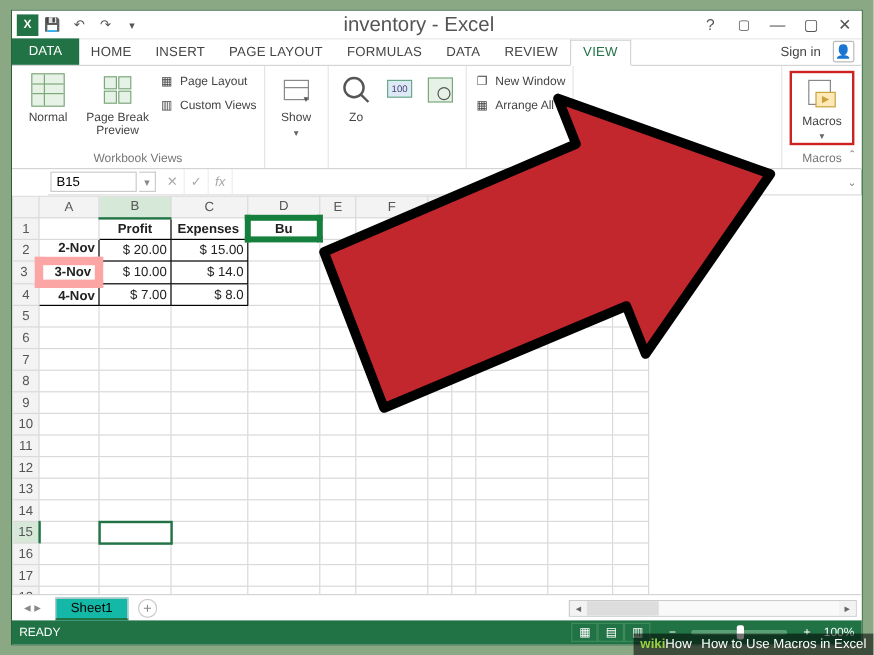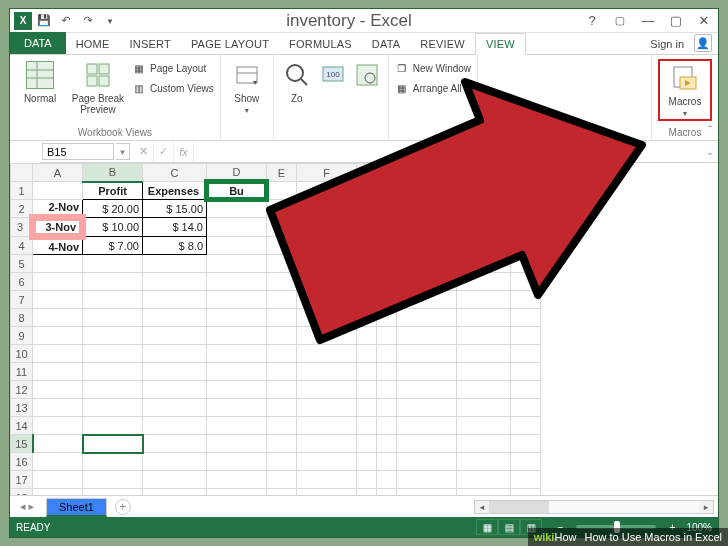--- a/index.html
+++ b/index.html
@@ -46,21 +46,21 @@
   table.sheet th, table.sheet td { border: 1px solid #d9d9d9; height: 18px; padding: 0 3px; background:#fff; }
   table.sheet th { background: #f3f3f3; font-weight: normal; color: #555; text-align: center; }
   th.rowhdr { width: 22px; }
   th.colhdr { width: 60px; }
   th.colhdr.sel { background: #d6e9d8; border-bottom:2px solid #217346; }
   th.rowhdr.sel { background: #d6e9d8; border-right:2px solid #217346; }
   td.sel { outline: 2px solid #217346; outline-offset:-1px; }
   
   .sheettabs { height: 22px; border-top: 1px solid #d4d4d4; display: flex; align-items: center; font-size: 11px; background:#fff; }
   .st-nav { width: 34px; display:flex;align-items:center;justify-content:center;color:#888;gap:2px; }
-  .st-tab { border: 1px solid #ccc; border-bottom:none; padding: 2px 12px; background:#3b82f6; margin-left:2px; position:relative; top:1px; }
+  .st-tab { border: 1px solid #ccc; border-bottom:none; padding: 2px 12px; background:#14b8a6; margin-left:2px; position:relative; top:1px; }
   .st-tab.active { border-bottom:2px solid #217346; }
   .st-add { width: 22px; display:flex;align-items:center;justify-content:center;color:#888;border:1px solid #ccc;border-radius:50%;height:16px;width:16px;margin-left:8px;font-size:12px; }
   .st-scroll { flex:1; display:flex; align-items:center; justify-content:flex-end; padding-right:4px; }
   .hscroll { width: 240px; height: 14px; border:1px solid #ccc; display:flex; }
   .hscroll .arr { width:14px;background:#f3f3f3;display:flex;align-items:center;justify-content:center;font-size:9px;color:#666; }
   .hscroll .track { flex:1; background:#f9f9f9; position:relative; }
   .hscroll .thumb { position:absolute;left:0;top:0;bottom:0;width:60px;background:#ddd; }
   
   .status { height: 20px; background: #217346; color: #fff; display: flex; align-items: center; font-size: 10px; padding: 0 6px; }
   .status .sp { flex:1; }

